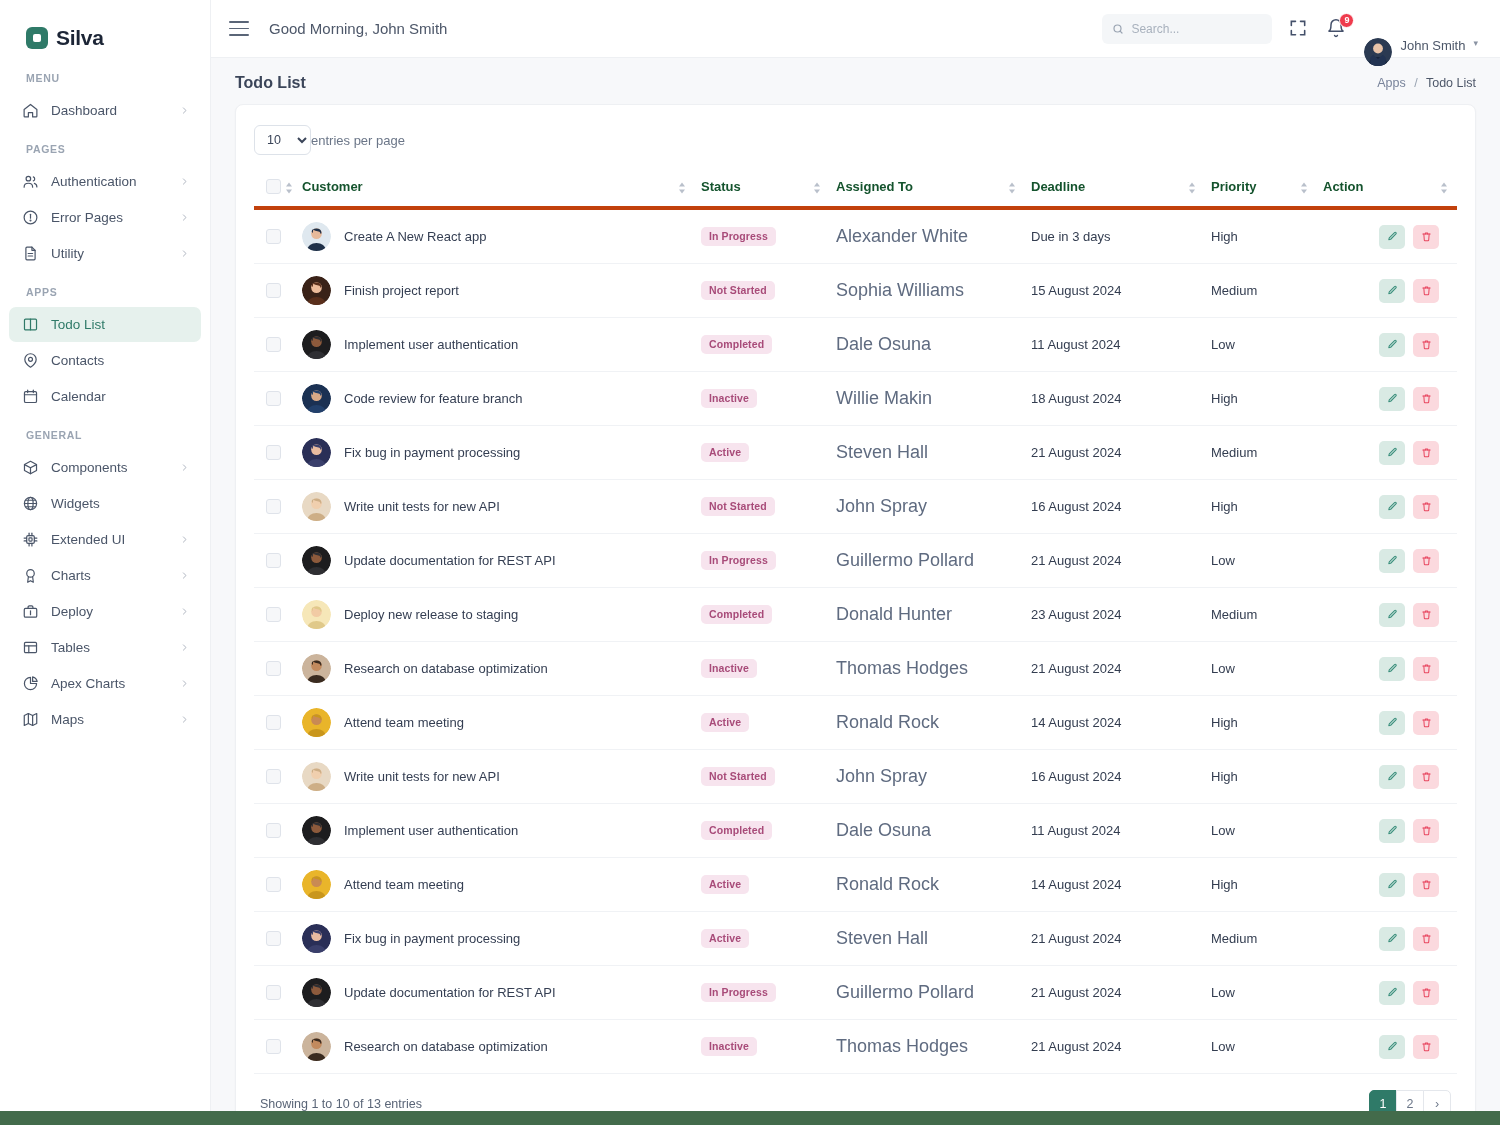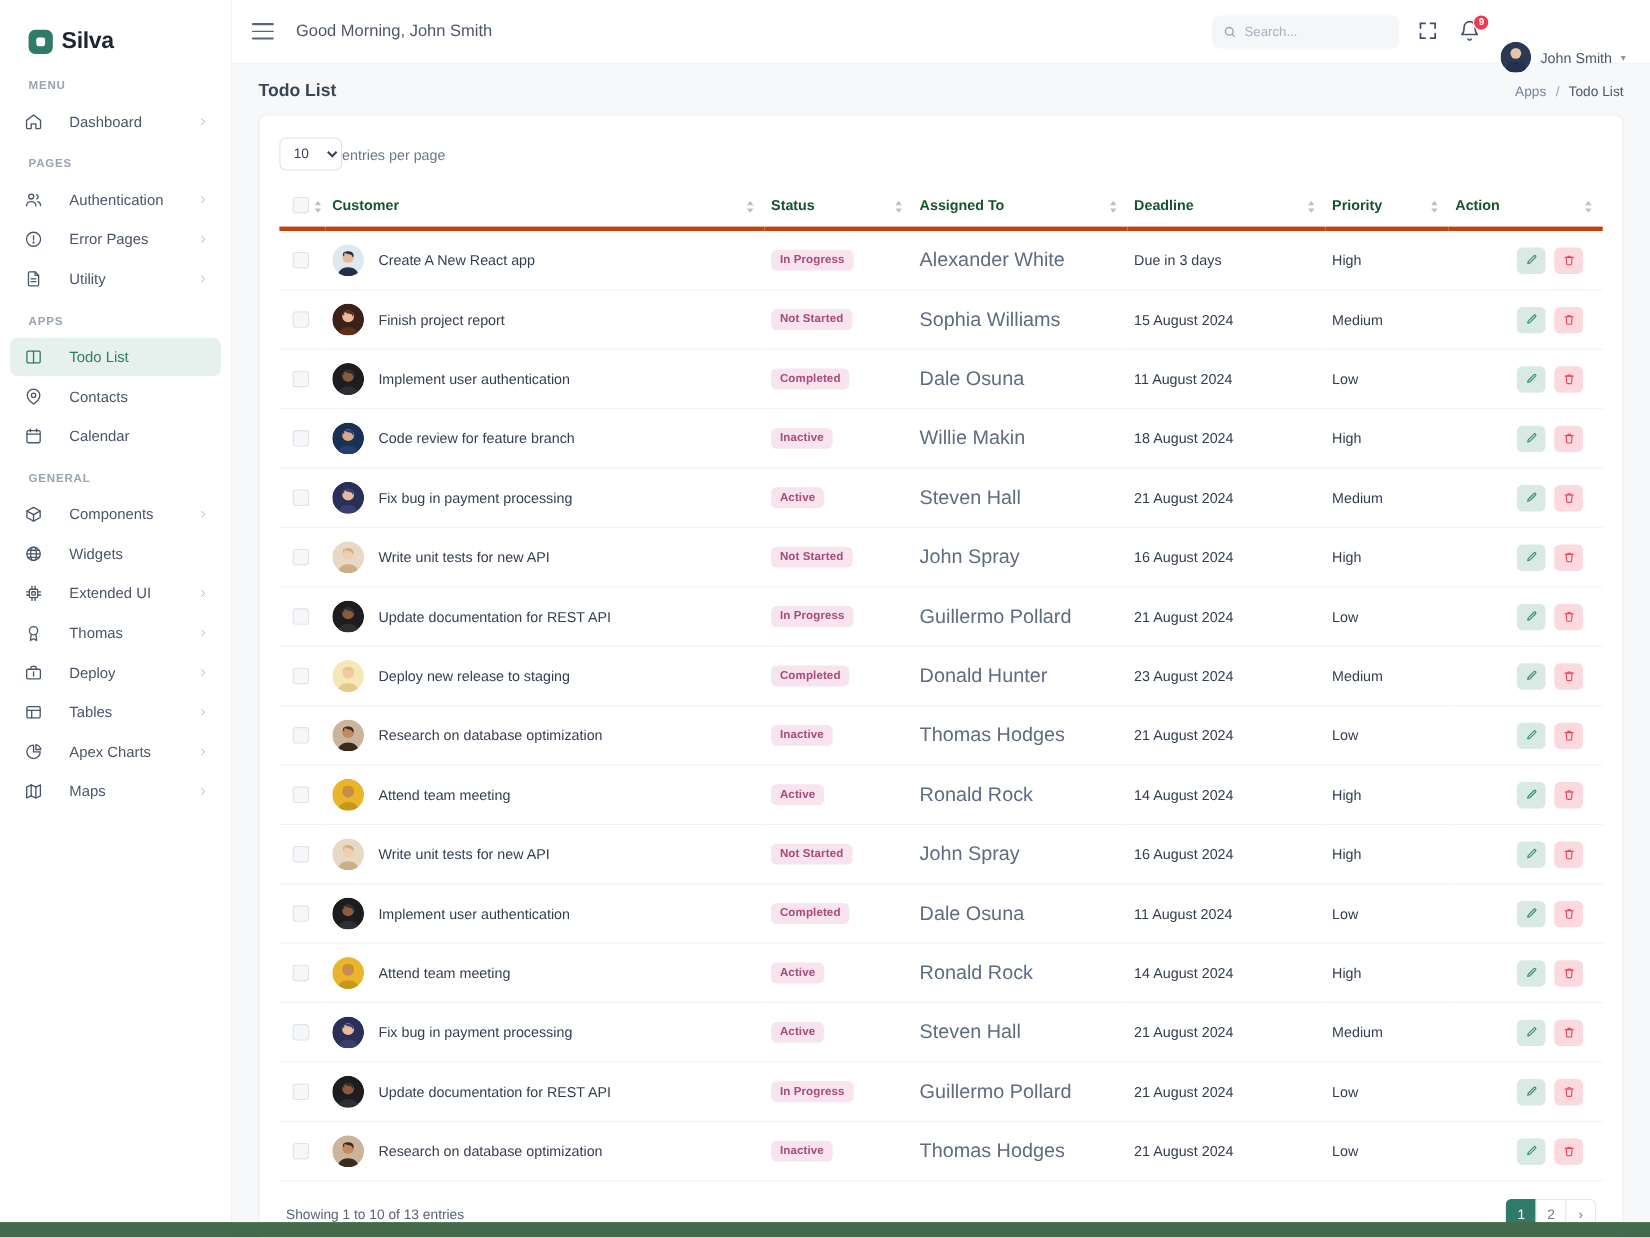--- a/index.html
+++ b/index.html
@@ -21,21 +21,21 @@
   .brand-mark {
     width: 22px; height: 22px; border-radius: 6px;
     background: #2f7a68; display: flex; align-items: center; justify-content: center;
   }
   .brand-mark i { width: 8px; height: 8px; background: #ffffff; border-radius: 2px; display: block; }
   .brand-text { font-size: 21px; font-weight: 700; color: #1c2536; letter-spacing: -.3px; }
 
   .nav-section { font-size: 10.5px; font-weight: 700; letter-spacing: .7px;
     color: #9aa4b2; padding: 14px 0 8px 26px; text-transform: uppercase; }
   .nav-item {
-    display: flex; align-items: center; gap: 24px;
+    display: flex; align-items: center; gap: 12px;
     margin: 1px 9px; padding: 9px 12px 9px 13px; border-radius: 7px;
     color: #4a5568; font-size: 13.5px; cursor: pointer; position: relative;
   }
   .nav-item .ico { width: 17px; height: 17px; flex: 0 0 17px; color: #4a5568; display:block; }
   .nav-item .ico svg { width: 17px; height: 17px; display:block; }
   .nav-item .lbl { flex: 1; }
   .nav-item .chev { width: 9px; height: 9px; opacity: .75; }
   .nav-item.active { background: #e6f1ed; color: #2f7a68; font-weight: 500; }
   .nav-item.active .ico { color: #2f7a68; }
 
@@ -64,21 +64,21 @@
   }
   .search-box input::placeholder { color: #a8b1bd; }
   .icon-btn { width: 22px; height: 22px; color: #44506a; cursor: pointer; position: relative; }
   .icon-btn svg { width: 20px; height: 20px; display: block; }
   .badge {
     position: absolute; top: -5px; right: -6px; min-width: 15px; height: 15px;
     background: #ef3b4d; color: #fff; border-radius: 50%; font-size: 9px;
     font-weight: 700; display: flex; align-items: center; justify-content: center;
     padding: 0 3px; border: 1.5px solid #fff;
   }
-  .user { display: flex; align-items: center; gap: 8px; cursor: pointer; margin-top: 47px; }
+  .user { display: flex; gap: 8px; cursor: pointer; margin-top: 47px; }
   .avatar-sm { width: 28px; height: 28px; border-radius: 50%; overflow: hidden; flex:0 0 28px; }
   .user-name { font-size: 13px; color: #4d5769; font-weight: 500; }
   .caret { font-size: 9px; color: #8a93a3; }
 
   .pagehead {
     display: flex; align-items: center; padding: 16px 24px 12px 24px;
   }
   .page-title { font-size: 16px; font-weight: 600; color: #3b4559; }
   .crumbs { margin-left: auto; font-size: 12.5px; color: #78839a; }
   .crumbs .sep { margin: 0 5px; color: #9aa4b2; }
@@ -312,21 +312,21 @@
             </svg>
           </span>
         </div>
         <div class="nav-item">
           <span class="ico">
             <svg viewBox="0 0 24 24" fill="none" stroke="currentColor" stroke-width="1.7" stroke-linecap="round" stroke-linejoin="round">
               <circle cx="12" cy="9" r="5.3"></circle>
               <polyline points="9,13.8 8,21.5 12,19.3 16,21.5 15,13.8"></polyline>
             </svg>
           </span>
-          <span class="lbl">Thomas</span>
+          <span class="lbl">Charts</span>
           <span style="display:flex;color:#8a93a3">
             <svg class="chev" viewBox="0 0 24 24" fill="none" stroke="currentColor" stroke-width="2.4" stroke-linecap="round" stroke-linejoin="round">
               <polyline points="9,5 16,12 9,19"></polyline>
             </svg>
           </span>
         </div>
         <div class="nav-item">
           <span class="ico">
             <svg viewBox="0 0 24 24" fill="none" stroke="currentColor" stroke-width="1.7" stroke-linecap="round" stroke-linejoin="round">
               <rect x="3.2" y="7.6" width="17.6" height="12.4" rx="1.8"></rect>

